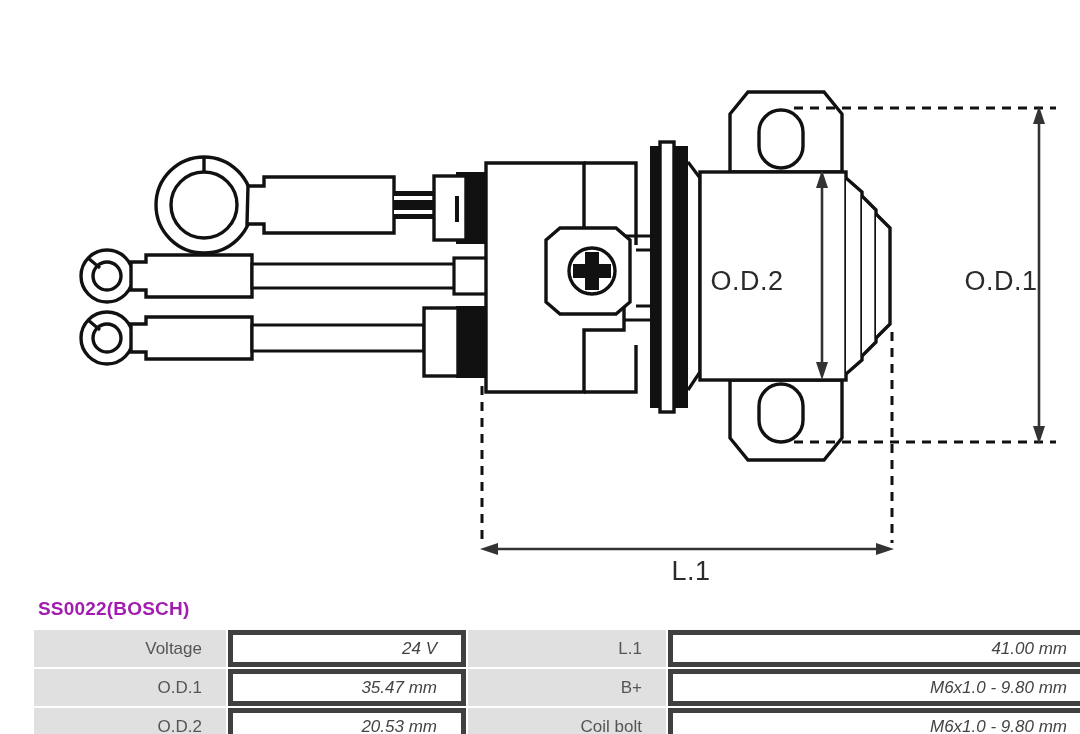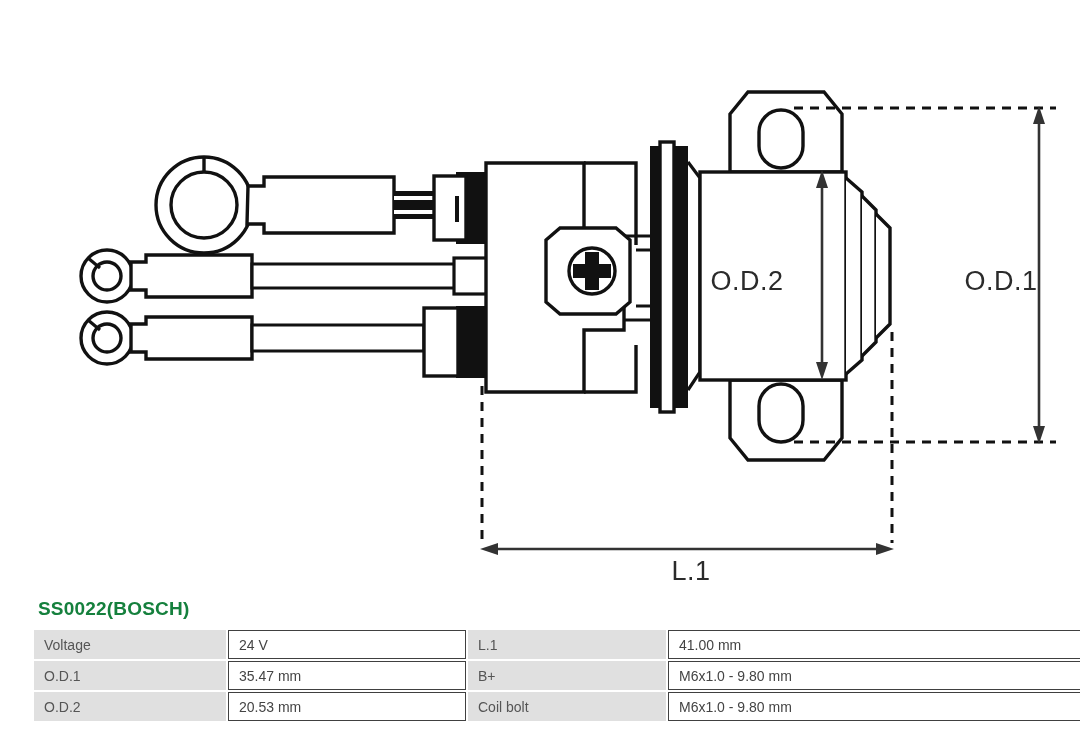--- a/index.html
+++ b/index.html
@@ -42,51 +42,52 @@
     fill: #2b2b2b;
     letter-spacing: 0.5px;
   }
   
   #part-title {
     position: absolute;
     left: 14px;
     top: 598px;
     font-size: 19px;
     font-weight: bold;
-    color: #15803d;
+    color: #a21caf;
     letter-spacing: 0.2px;
     white-space: nowrap;
   }
   
   #spec-table {
     position: absolute;
     left: 8px;
     top: 628px;
     width: 1064px;
     border-collapse: separate;
     border-spacing: 2px;
     table-layout: fixed;
   }
   #spec-table td {
     height: 27px;
-    font-size: 14px;
-    padding: 0 10px;
-    text-align: left;
+    font-size: 17px;
+    padding: 0 24px;
+    text-align: right;
     vertical-align: middle;
     white-space: nowrap;
     color: #4a4a4a;
   }
   #spec-table td.label-cell {
     background: #e0e0e0;
     color: #555555;
   }
   #spec-table td.value-cell {
     background: #ffffff;
-    border: 1px solid #404040;
+    border: 5px solid #404040;
     color: #444444;
+    font-style: italic;
   }
   col.c-label-a { width: 192px; }
   col.c-value-a { width: 238px; }
   col.c-label-b { width: 198px; }
   col.c-value-b { width: 428px; }
 </style>
 </head>
 <body>
 
 <div id="page">

